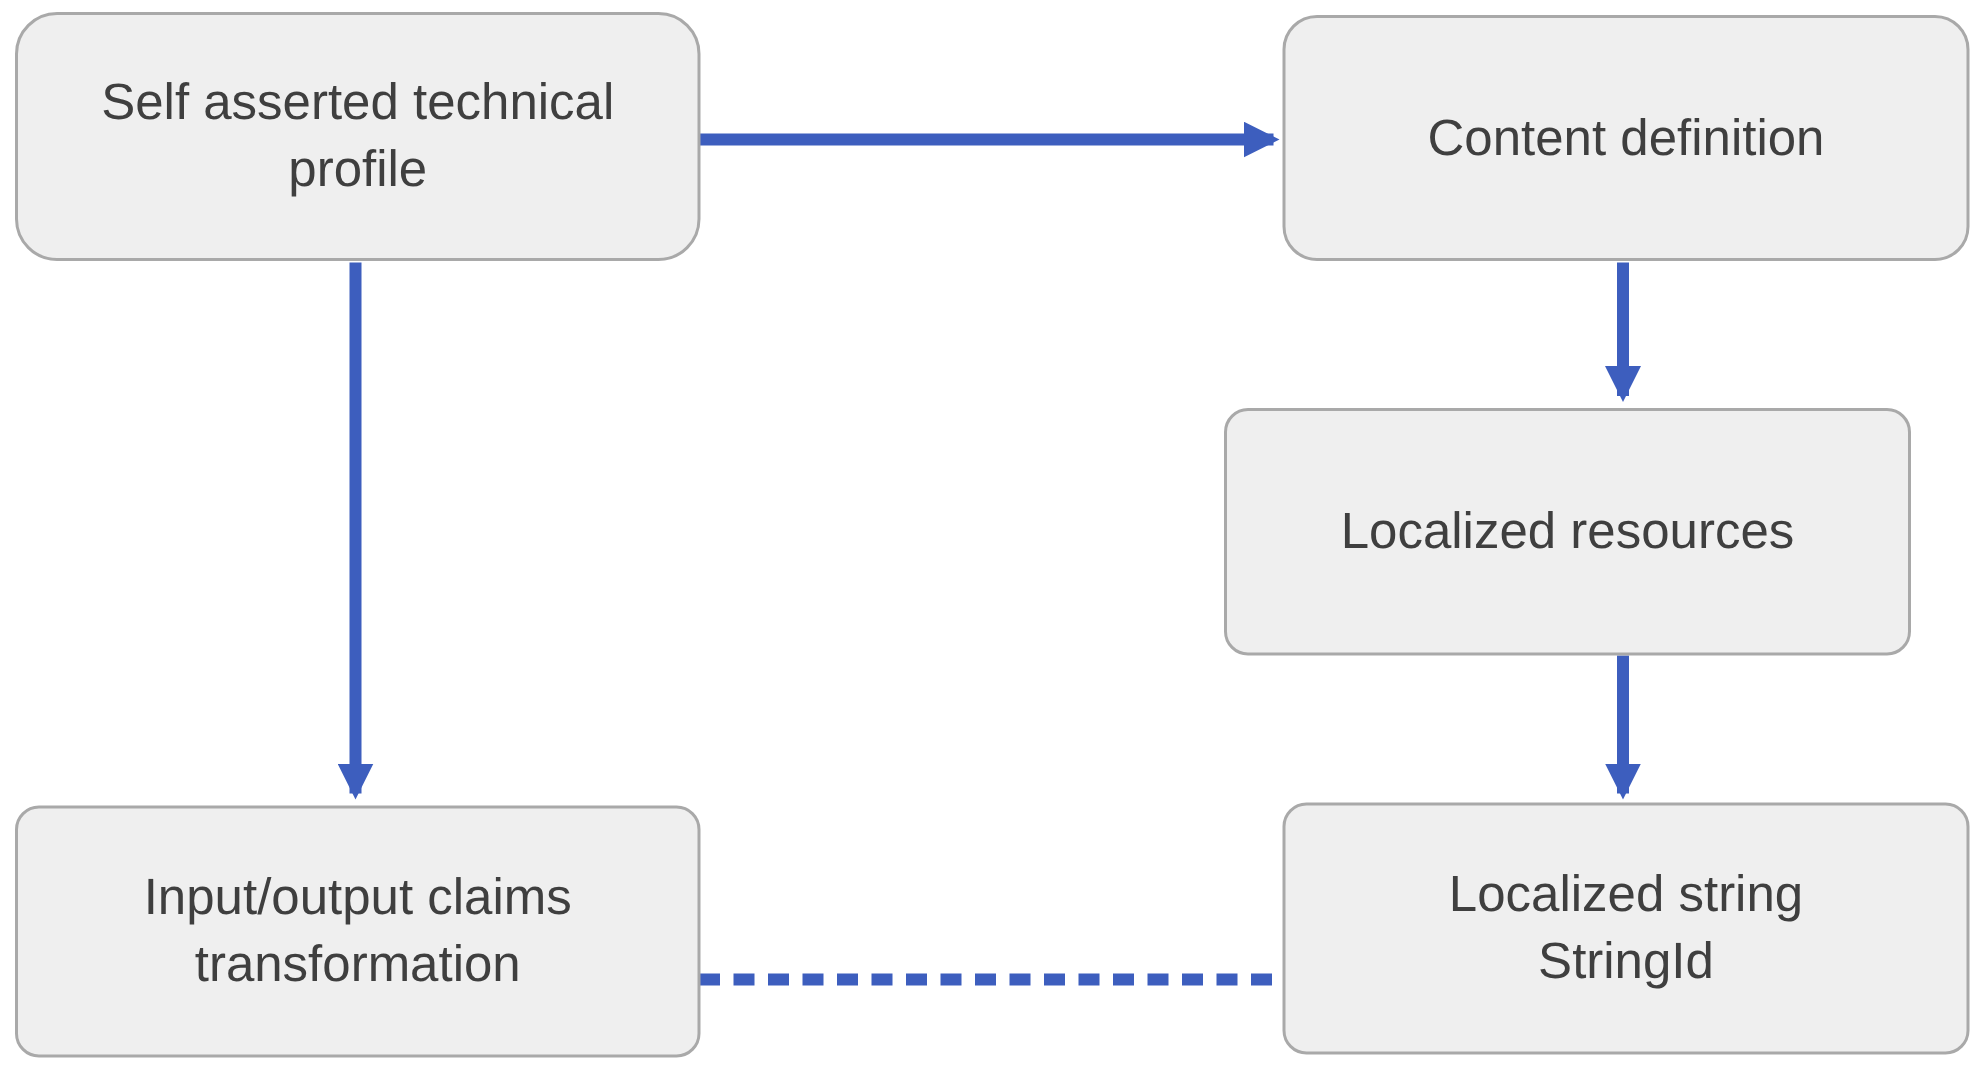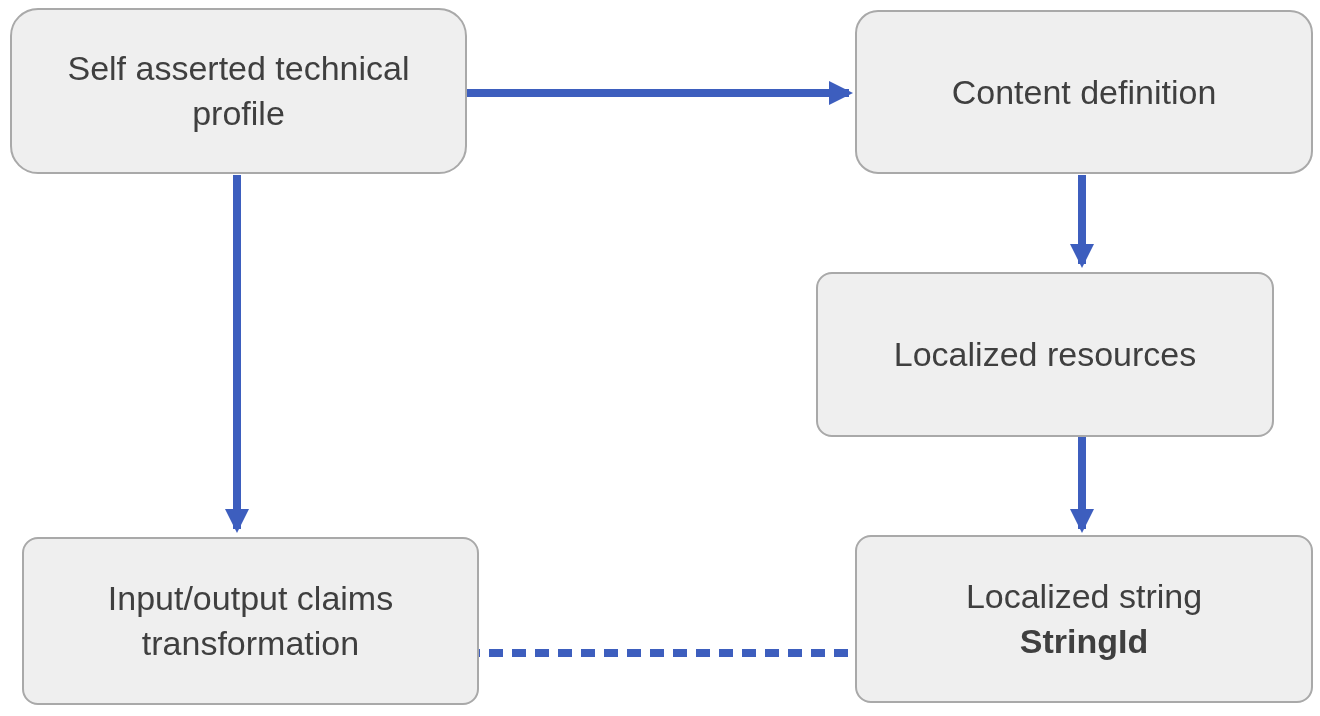--- a/index.html
+++ b/index.html
@@ -32,26 +32,26 @@
     flex-direction: column;
     align-items: center;
     justify-content: center;
     text-align: center;
     font-size: 34px;
     line-height: 1.32;
     color: var(--text);
     padding: 0 28px;
   }
   .node .sublabel {
-    font-weight: 700;
+    font-weight: 400;
   }
   #node-self-asserted   { left: 10px;  top: 8px;   width: 457px; height: 166px; border-radius: 28px; }
   #node-content-def     { left: 855px; top: 10px;  width: 458px; height: 164px; border-radius: 23px; }
   #node-loc-resources   { left: 816px; top: 272px; width: 458px; height: 165px; }
-  #node-claims-transform{ left: 22px;  top: 537px; width: 457px; height: 168px; padding-left: 28px; }
+  #node-claims-transform{ left: 10px;  top: 537px; width: 457px; height: 168px; padding-left: 28px; }
   #node-loc-string      { left: 855px; top: 535px; width: 458px; height: 168px; }
   svg.arrows {
     position: absolute;
     left: 0; top: 0;
     width: 1320px;
     height: 716px;
     pointer-events: none;
   }
   svg.arrows line {
     stroke: var(--arrow);

